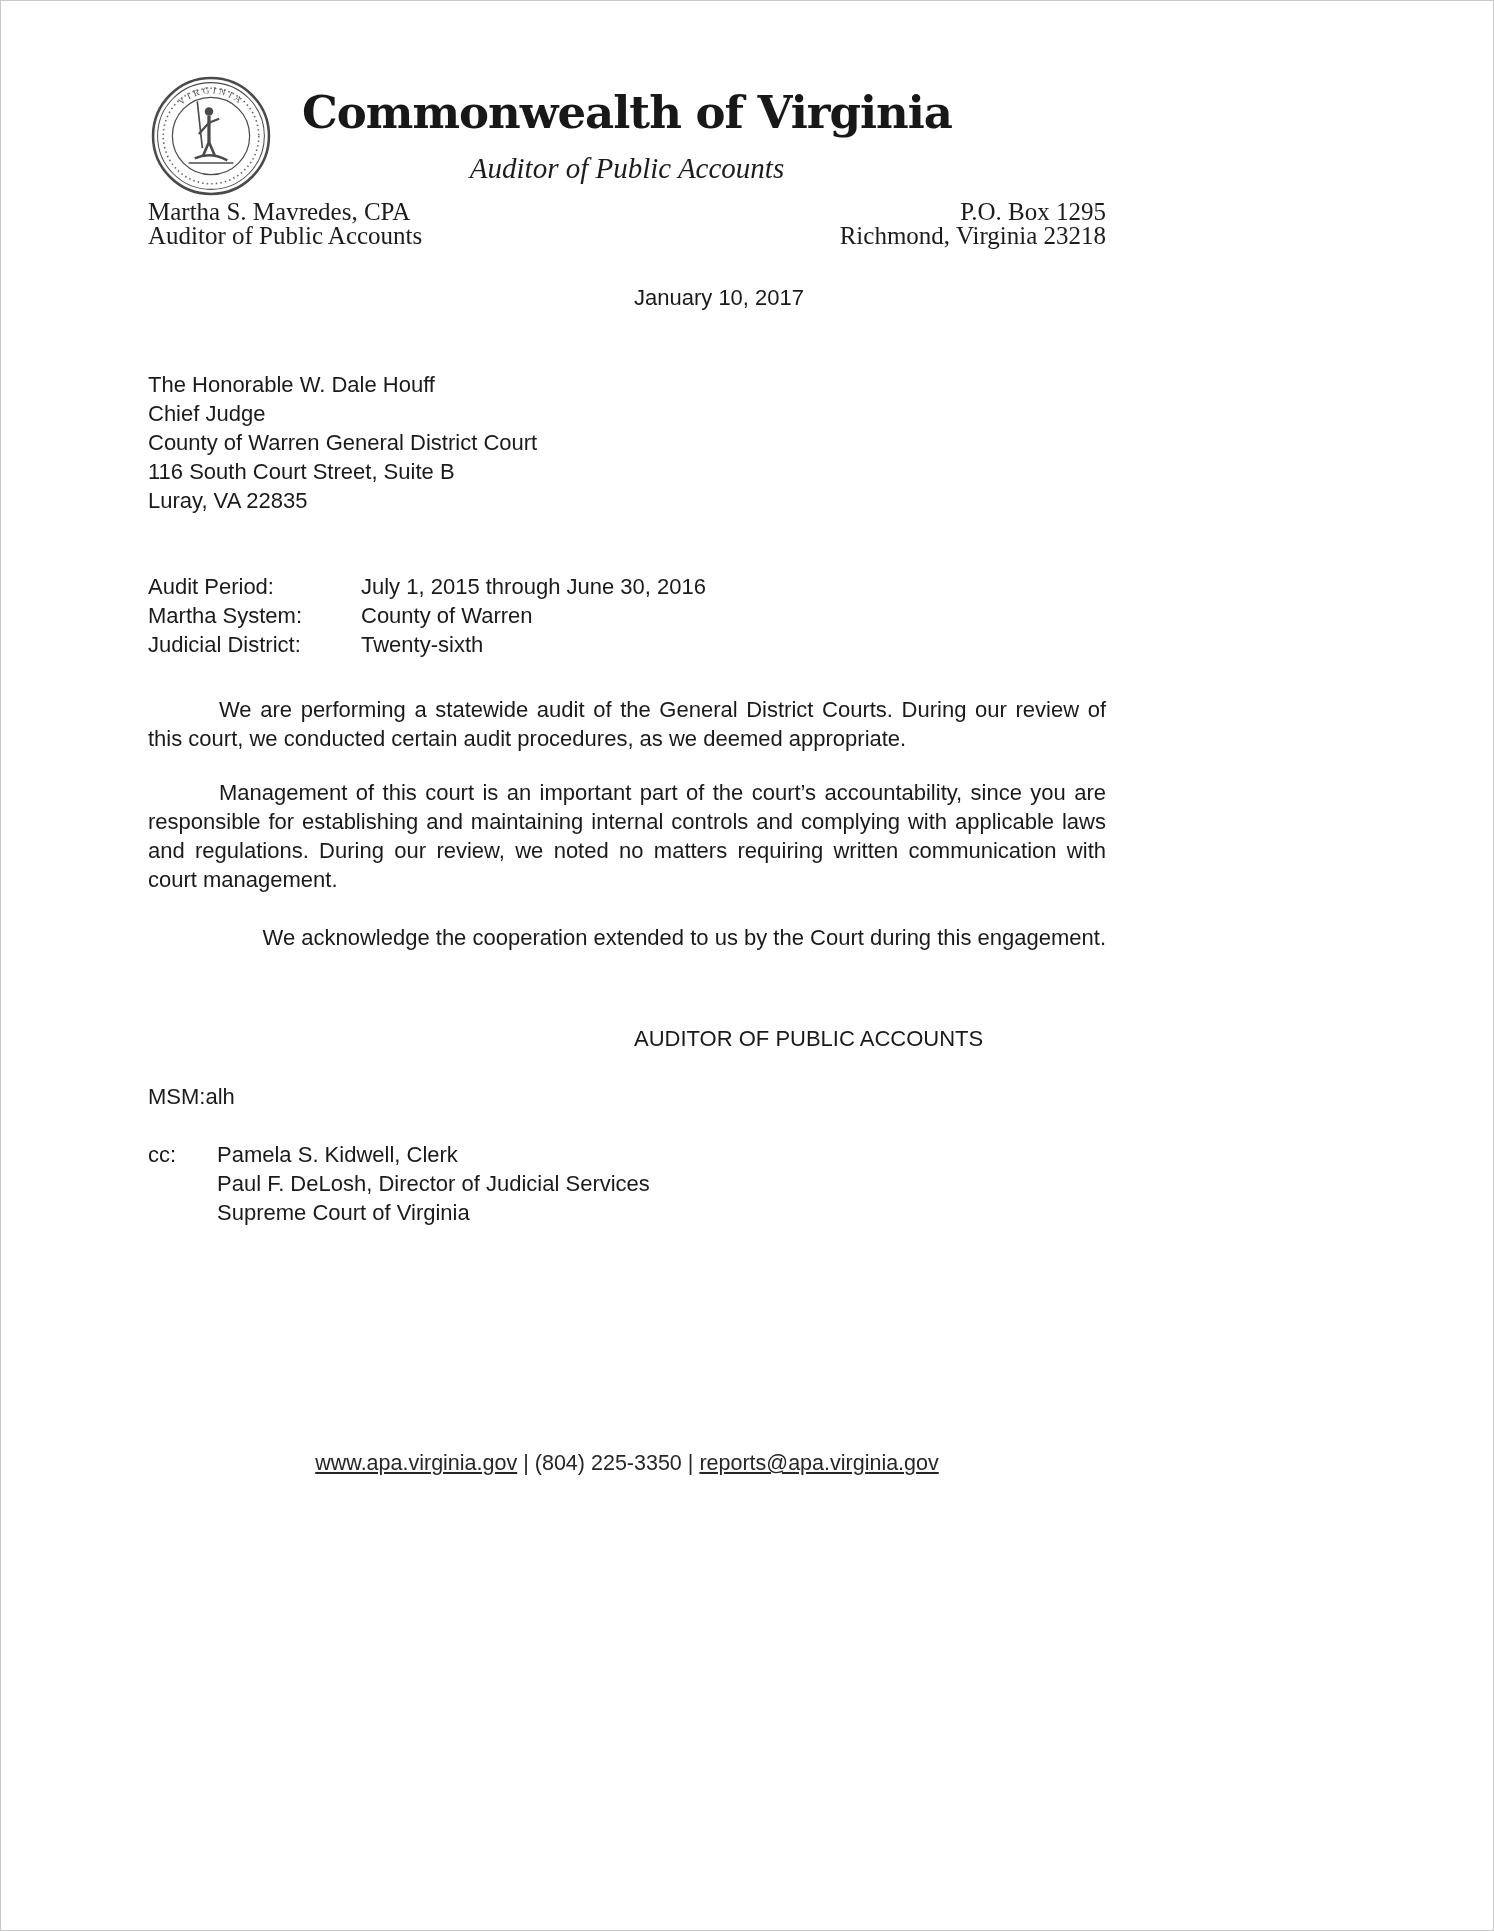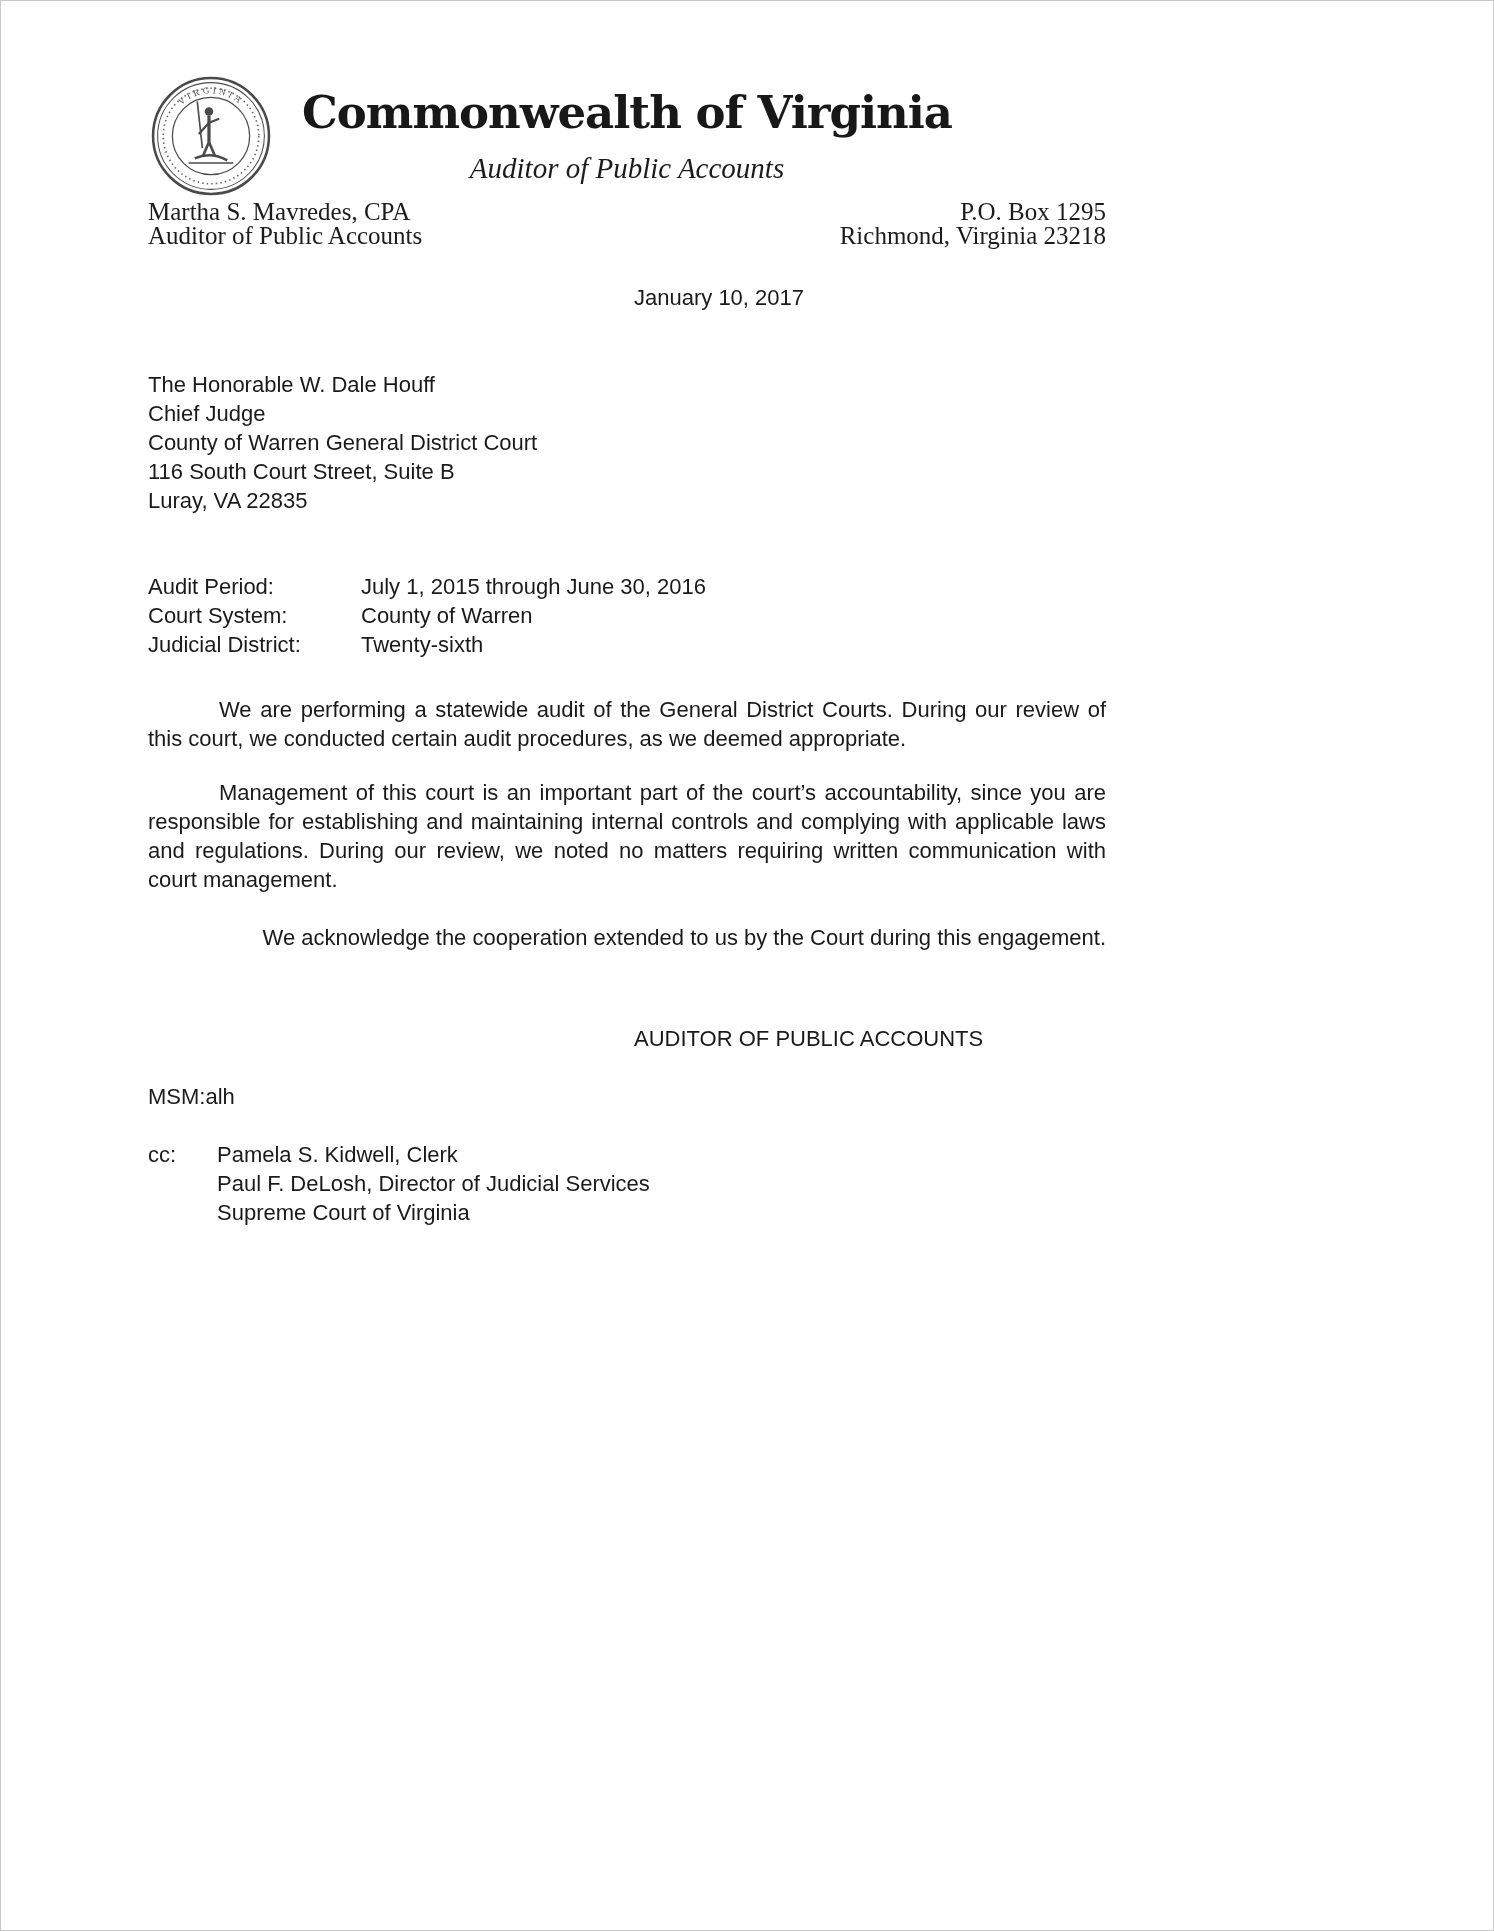--- a/index.html
+++ b/index.html
@@ -134,21 +134,21 @@
       <div>116 South Court Street, Suite B</div>
       <div>Luray, VA  22835</div>
     </div>
 
     <div class="body-text audit-info">
       <div class="audit-row">
         <div class="lbl">Audit Period:</div>
         <div>July 1, 2015 through June 30, 2016</div>
       </div>
       <div class="audit-row">
-        <div class="lbl">Court System:</div>
+        <div class="lbl">Martha System:</div>
         <div>County of Warren</div>
       </div>
       <div class="audit-row">
         <div class="lbl">Judicial District:</div>
         <div>Twenty-sixth</div>
       </div>
     </div>
 
     <p class="body-text paragraph p1">We are performing a statewide audit of the General District Courts.  During our review of this court, we conducted certain audit procedures, as we deemed appropriate.</p>
     <p class="body-text paragraph p2">Management of this court is an important part of the court’s accountability, since you are responsible for establishing and maintaining internal controls and complying with applicable laws and regulations.  During our review, we noted no matters requiring written communication with court management.</p>
@@ -162,13 +162,16 @@
       <div class="cc-lbl">cc:</div>
       <div>
         <div>Pamela S. Kidwell, Clerk</div>
         <div>Paul F. DeLosh, Director of Judicial Services</div>
         <div>Supreme Court of Virginia</div>
       </div>
     </div>
 
   </div>
 
+  <div class="footer">
+    <a>www.apa.virginia.gov</a><span class="sep">|</span><span>(804) 225-3350</span><span class="sep">|</span><a>reports@apa.virginia.gov</a>
+  </div>
 </div>
 
 </body></html>

